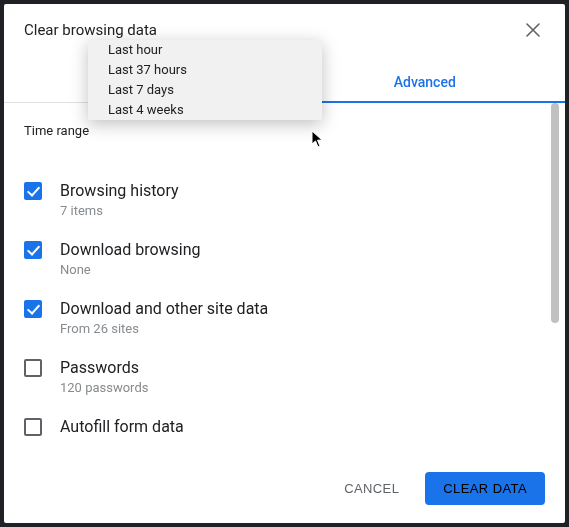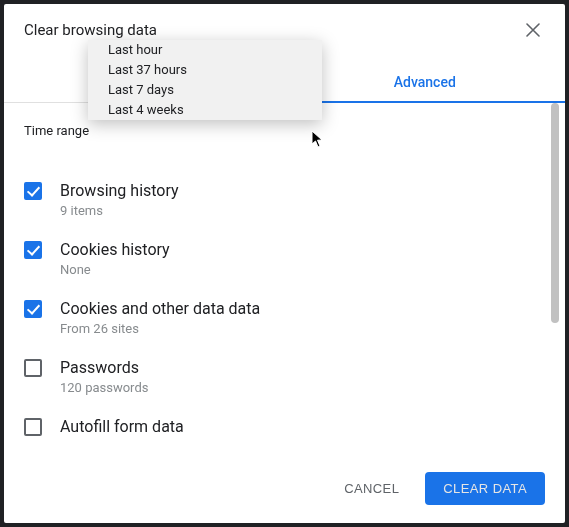--- a/index.html
+++ b/index.html
@@ -171,21 +171,21 @@
     cursor: pointer;
     border: none;
     text-align: right;
   }
   .btn-flat {
     background: transparent;
     color: #5f6368;
   }
   .btn-primary {
     background: #1a73e8;
-    color: #e5e5e5;
+    color: #000000;
   }
 </style>
 </head>
 <body>
 
 <div class="dialog">
 
   <div class="header">
     <div class="title">Clear browsing data</div>
     <div class="close-btn">
@@ -203,34 +203,34 @@
 
   <div class="body">
 
     <div class="time-label">Time range</div>
 
     <div class="list">
       <div class="item">
         <div class="cb checked"></div>
         <div class="item-text">
           <div class="primary">Browsing history</div>
-          <div class="secondary">9 items</div>
+          <div class="secondary">7 items</div>
         </div>
       </div>
       <div class="item">
         <div class="cb checked"></div>
         <div class="item-text">
-          <div class="primary">Cookies history</div>
+          <div class="primary">Download browsing</div>
           <div class="secondary">None</div>
         </div>
       </div>
       <div class="item">
         <div class="cb checked"></div>
         <div class="item-text">
-          <div class="primary">Cookies and other data data</div>
+          <div class="primary">Download and other site data</div>
           <div class="secondary">From 26 sites</div>
         </div>
       </div>
       <div class="item">
         <div class="cb"></div>
         <div class="item-text">
           <div class="primary">Passwords</div>
           <div class="secondary">120 passwords</div>
         </div>
       </div>

